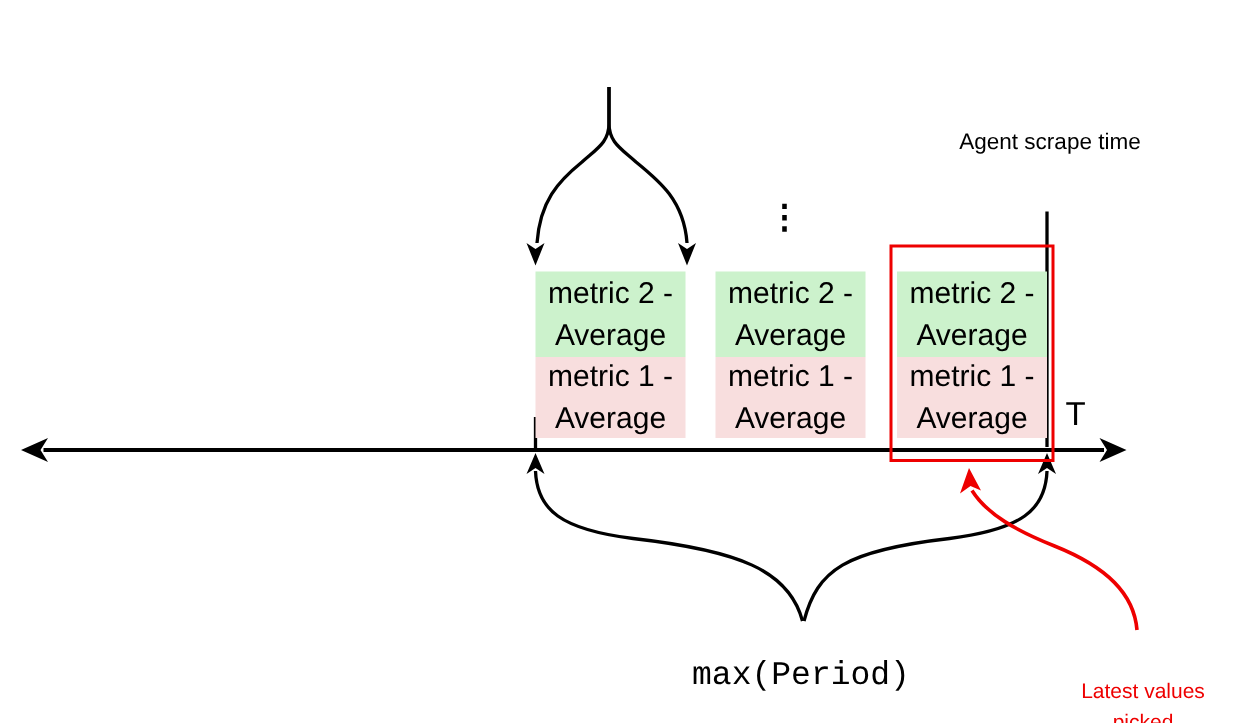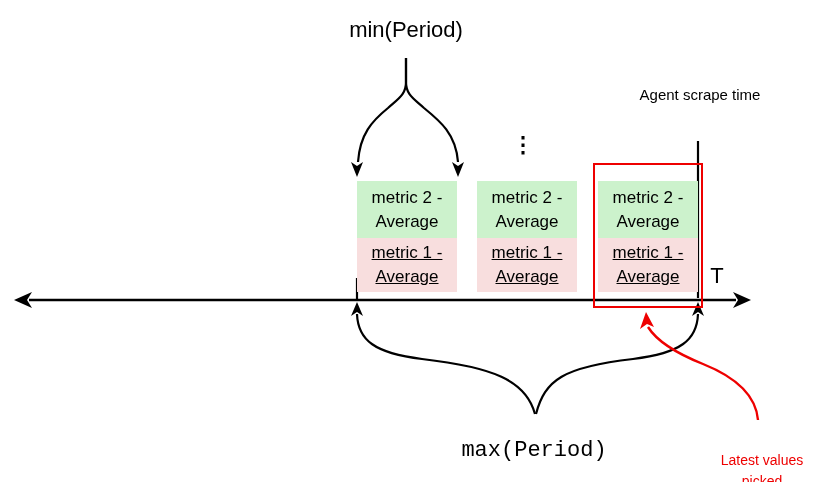--- a/index.html
+++ b/index.html
@@ -35,25 +35,25 @@
     font-size: 14px;
     line-height: 1.5;
   }
   .box {
     position: absolute;
     width: 100px;
     display: flex;
     align-items: center;
     justify-content: center;
     text-align: center;
-    font-size: 17px;
+    font-size: 20px;
     line-height: 1.4;
   }
   .box-green { background: var(--green); height: 57px; }
-  .box-pink  { background: var(--pink);  height: 54px; text-decoration: underline; }
+  .box-pink  { background: var(--pink);  height: 54px; }
   .box .txt { width: 86px; display: inline-block; }
   .ellipsis {
     position: absolute;
     font-size: 22px;
     font-weight: bold;
     text-align: center;
     width: 24px;
     line-height: 1;
   }
   .red-rect {
@@ -111,21 +111,20 @@
     <span class="txt">metric 2 - Average</span>
   </div>
   <div class="box box-pink" style="left:598px; top:238px;">
     <span class="txt">metric 1 - Average</span>
   </div>
 
   <div class="red-rect"></div>
 
   <div class="ellipsis" style="left:511px; top:134px;">⋮</div>
 
-  <div class="label label-large" style="left:316px; top:17px; width:180px;">min(Period)</div>
 
   <div class="label label-agent" style="left:638px; top:84px; width:124px;">Agent scrape time</div>
 
   <div class="label label-large" style="left:705px; top:263px; width:24px;">T</div>
 
   <div class="label label-large" style="left:434px; top:438px; width:200px;font-family:Liberation Mono, monospace;">max(Period)</div>
 
   <div class="label label-red" style="left:703px; top:434px; width:118px;margin-top:16px;">Latest values picked</div>
 
 </div>

